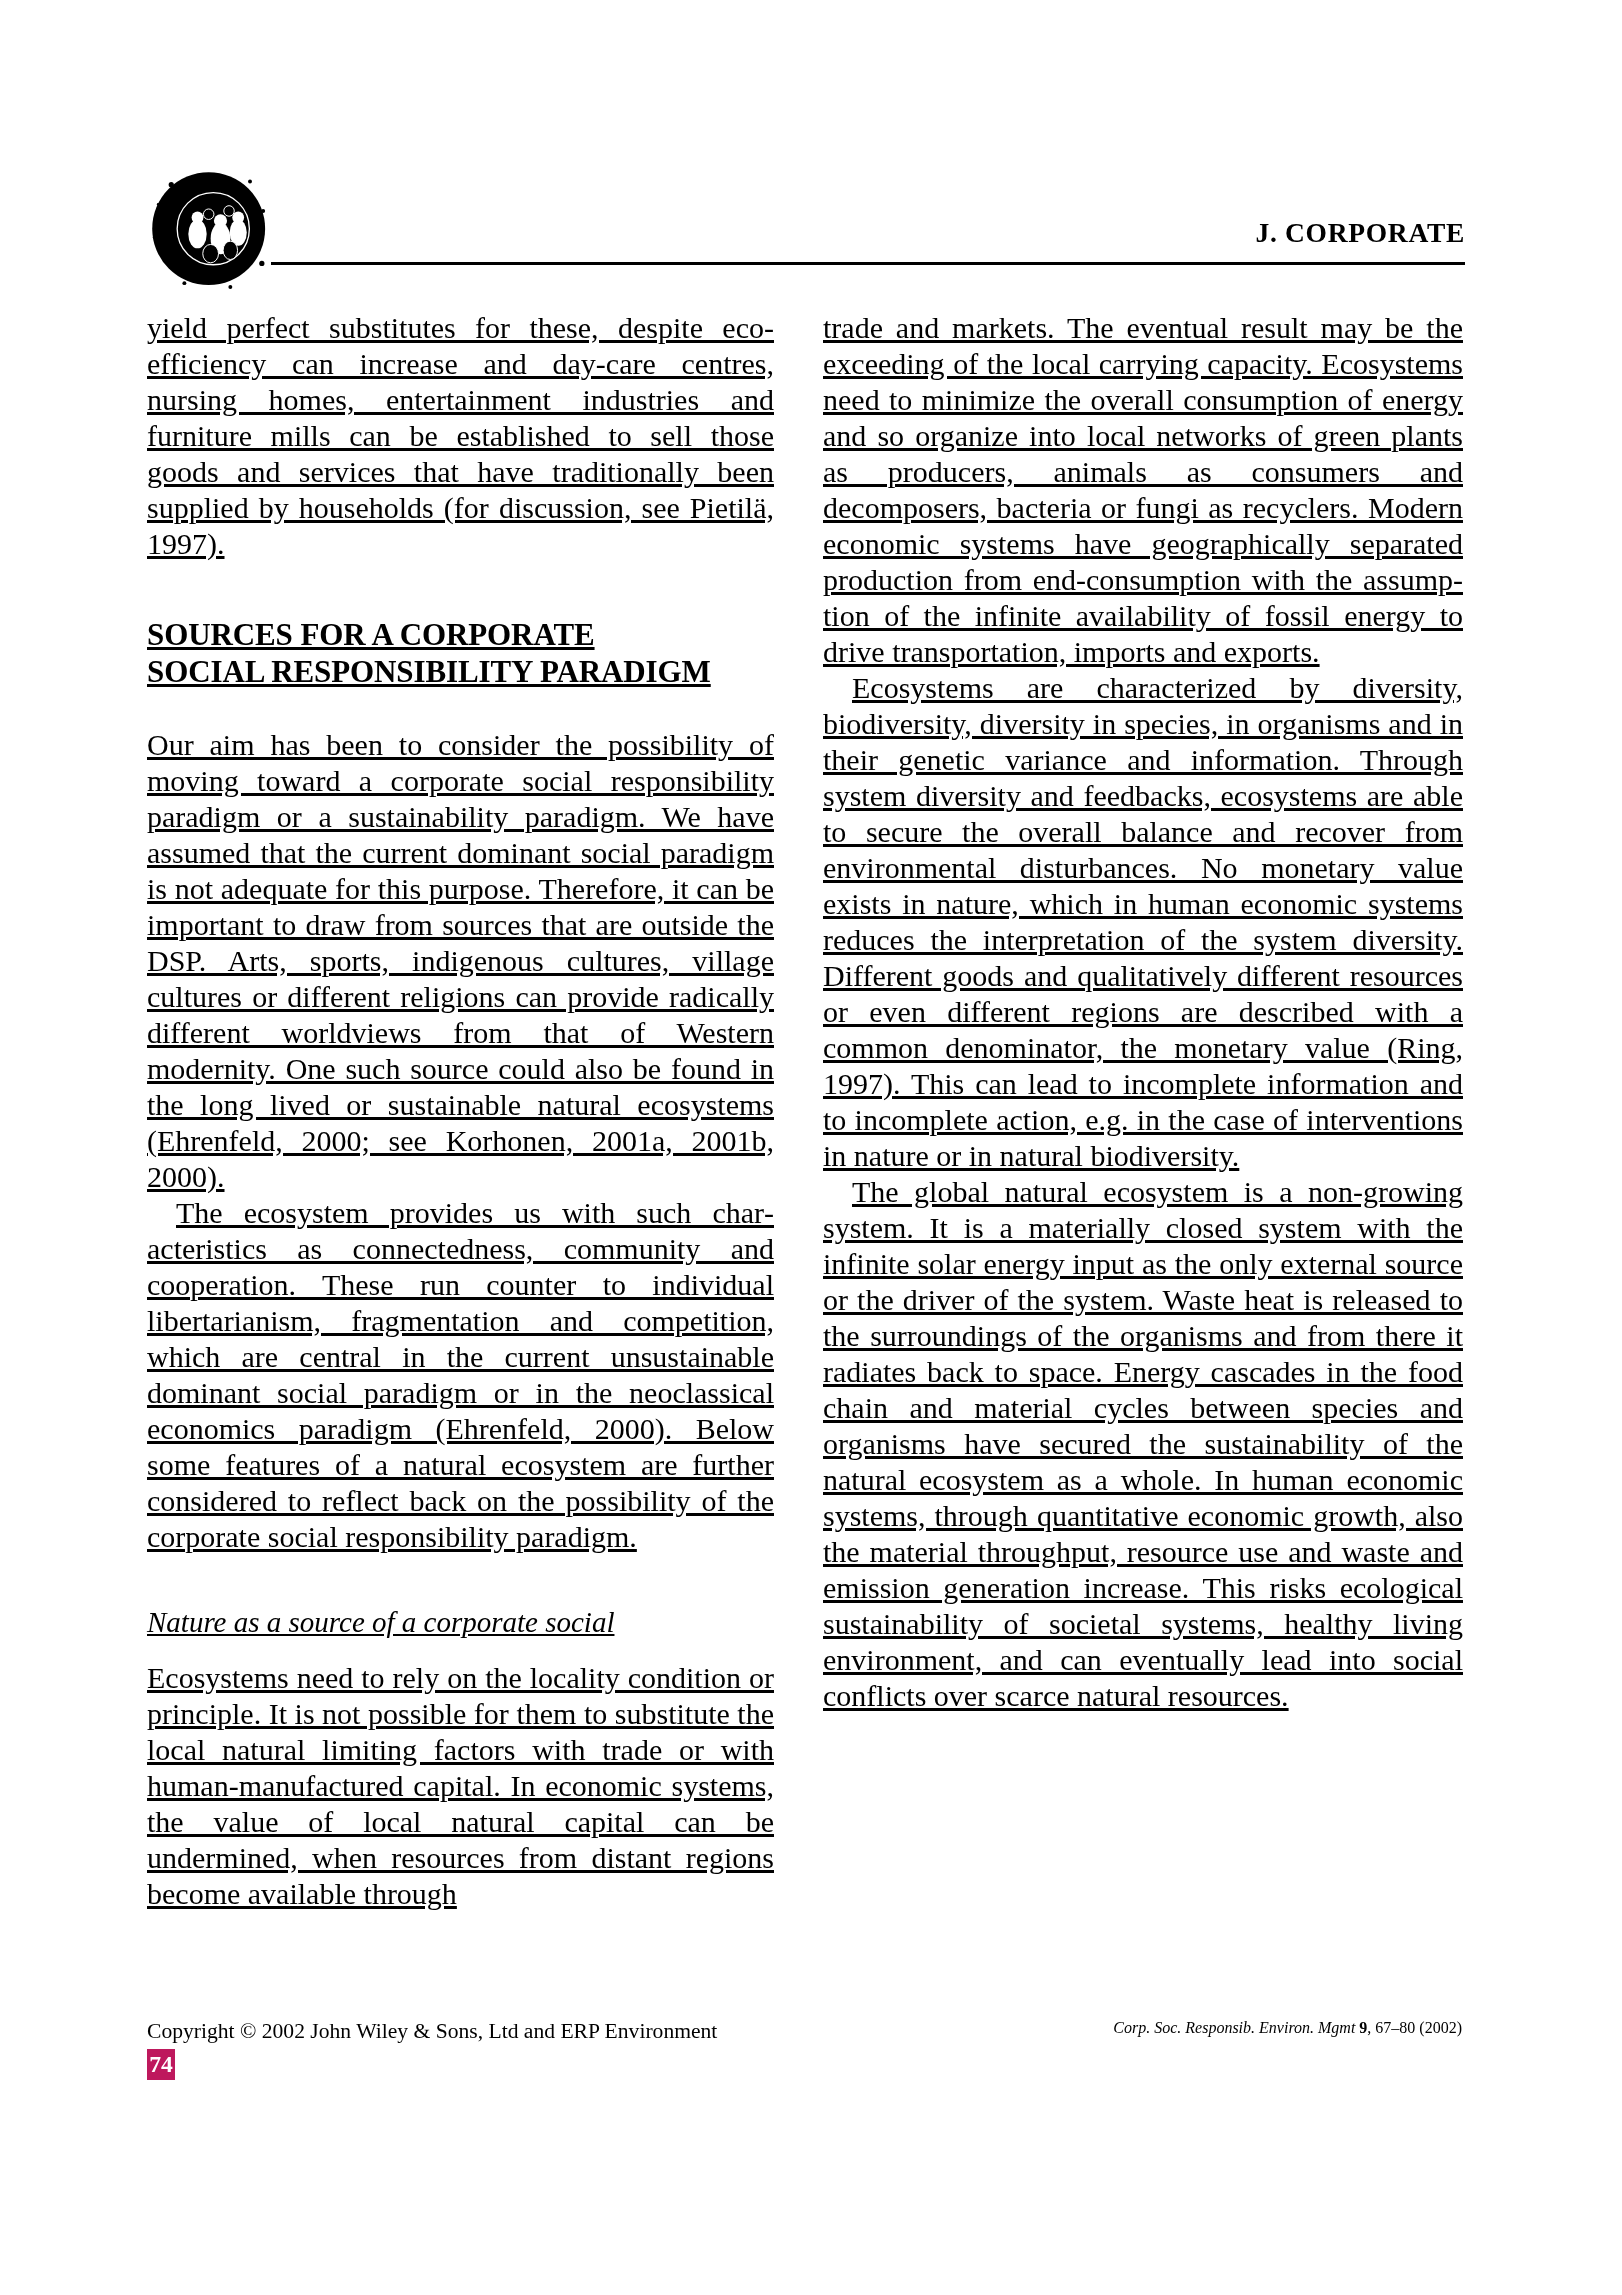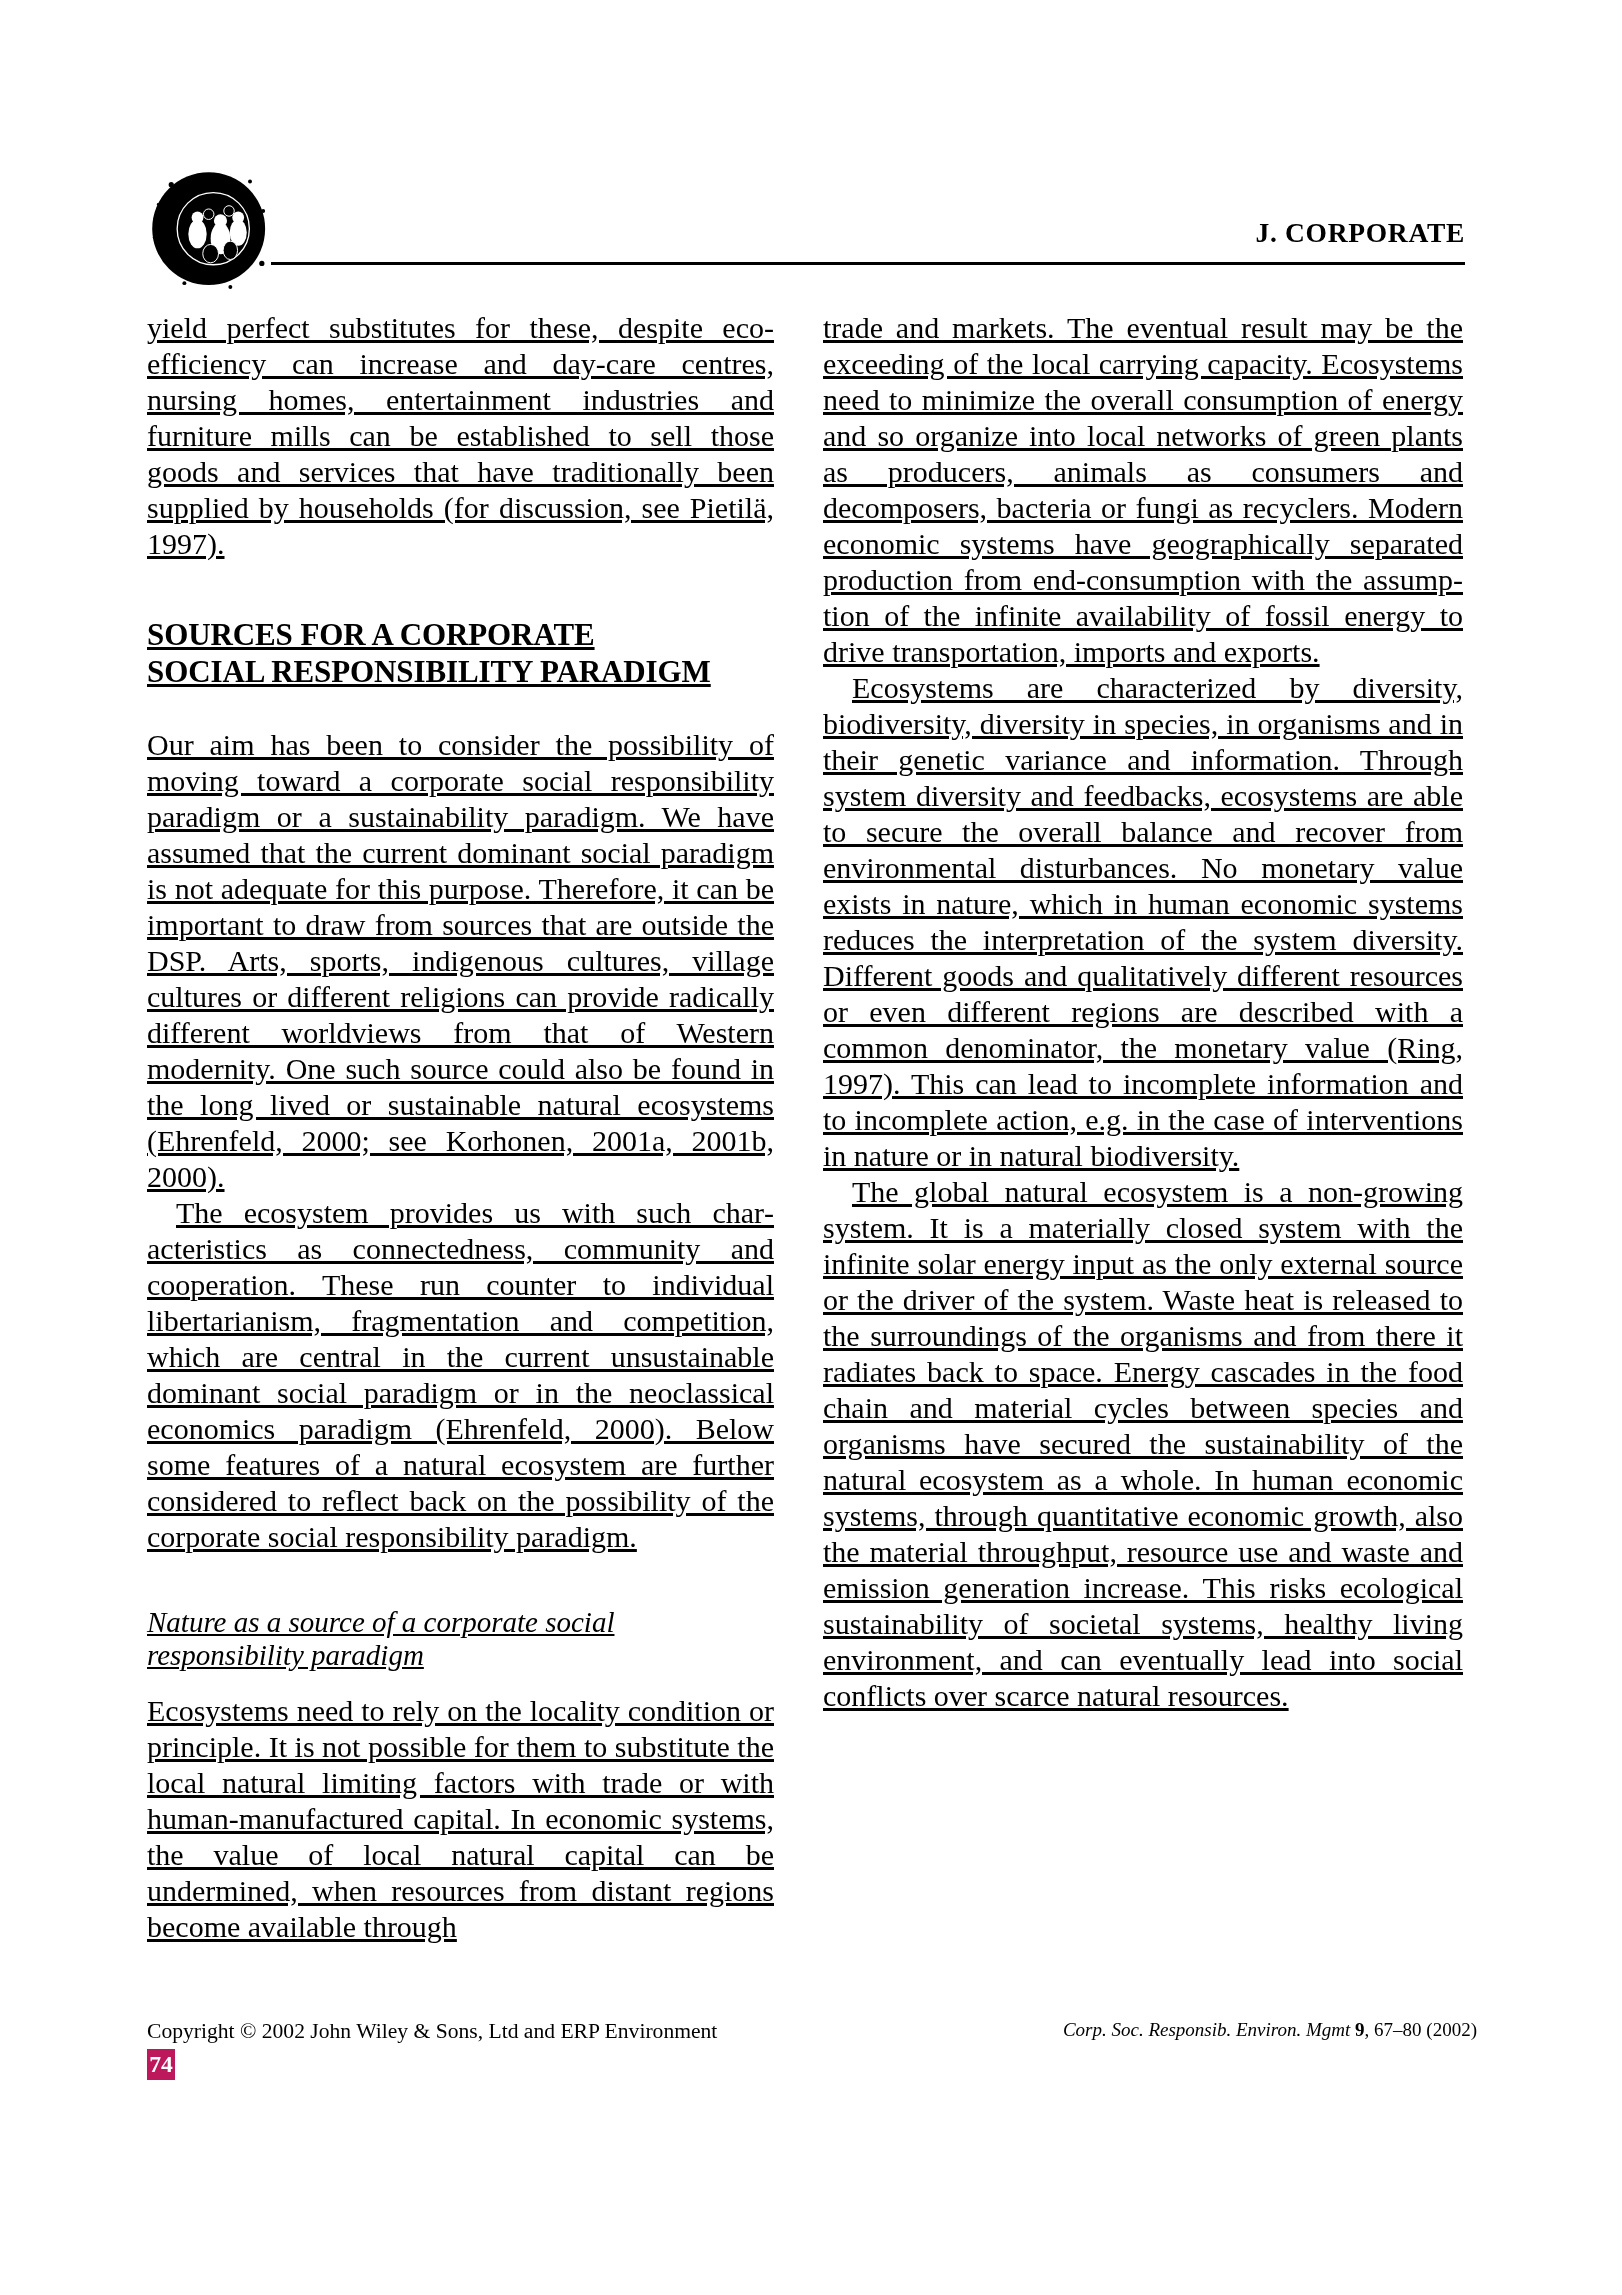--- a/index.html
+++ b/index.html
@@ -33,21 +33,21 @@
       margin: 54px 0 37px 0; text-align: left; letter-spacing: -0.1px;
     }
     .subsection-heading {
       font-style: italic; font-size: 29px; line-height: 33px;
       margin: 51px 0 21px 0; text-align: left;
     }
     .footer-left {
       position: absolute; left: 147px; top: 2019px; font-size: 21.6px;
     }
     .footer-right {
-      position: absolute; right: 145px; top: 2019px; font-size: 19px;
+      position: absolute; right: 160px; top: 2019px; font-size: 16px;
     }
     .footer-right .it { font-style: italic; }
     .footer-right .b { font-weight: bold; }
     .page-number {
       position: absolute; left: 147px; top: 2049px; width: 28px; height: 31px;
       background: #be185d; color: #fff; font-weight: bold; font-size: 23.6px;
       line-height: 31px; text-align: center;
     }
   </style>
 </head>
@@ -89,21 +89,20 @@
 <div class="col col-left">
   <p>yield perfect substitutes for these, despite eco-efficiency can increase and day-care centres, nursing homes, entertainment industries and furniture mills can be established to sell those goods and services that have traditionally been supplied by households (for discussion, see Pietilä, 1997).</p>
   <div class="section-heading">
     <div>SOURCES FOR A CORPORATE</div>
     <div>SOCIAL RESPONSIBILITY PARADIGM</div>
   </div>
   <p>Our aim has been to consider the possibility of moving toward a corporate social responsibil­ity paradigm or a sustainability paradigm. We have assumed that the current dominant social paradigm is not adequate for this purpose. Therefore, it can be important to draw from sources that are outside the DSP. Arts, sports, indigenous cultures, village cultures or differ­ent religions can provide radically different worldviews from that of Western modernity. One such source could also be found in the long lived or sustainable natural ecosystems (Ehrenfeld, 2000; see Korhonen, 2001a, 2001b, 2000).</p>
   <p class="indent">The ecosystem provides us with such char­acteristics as connectedness, community and cooperation. These run counter to individual libertarianism, fragmentation and competition, which are central in the current unsustainable dominant social paradigm or in the neoclas­sical economics paradigm (Ehrenfeld, 2000). Below some features of a natural ecosystem are further considered to reflect back on the possibility of the corporate social responsibility paradigm.</p>
   <div class="subsection-heading">
     <div>Nature as a source of a corporate social</div>
-    <div>responsibility paradigm</div>
   </div>
   <p>Ecosystems need to rely on the locality condi­tion or principle. It is not possible for them to substitute the local natural limiting factors with trade or with human-manufactured capital. In economic systems, the value of local natural capital can be undermined, when resources from distant regions become available through</p>
 </div>
 
 <div class="col col-right">
   <p>trade and markets. The eventual result may be the exceeding of the local carrying capacity. Ecosystems need to minimize the overall con­sumption of energy and so organize into local networks of green plants as producers, animals as consumers and decomposers, bacteria or fungi as recyclers. Modern economic sys­tems have geographically separated produc­tion from end-consumption with the assump­tion of the infinite availability of fossil energy to drive transportation, imports and exports.</p>
   <p class="indent">Ecosystems are characterized by diversity, biodiversity, diversity in species, in organisms and in their genetic variance and informa­tion. Through system diversity and feedbacks, ecosystems are able to secure the overall bal­ance and recover from environmental distur­bances. No monetary value exists in nature, which in human economic systems reduces the interpretation of the system diversity. Differ­ent goods and qualitatively different resources or even different regions are described with a common denominator, the monetary value (Ring, 1997). This can lead to incomplete infor­mation and to incomplete action, e.g. in the case of interventions in nature or in natural biodiversity.</p>
   <p class="indent">The global natural ecosystem is a non-growing system. It is a materially closed sys­tem with the infinite solar energy input as the only external source or the driver of the system. Waste heat is released to the surroundings of the organisms and from there it radiates back to space. Energy cascades in the food chain and material cycles between species and organisms have secured the sustainability of the natural ecosystem as a whole. In human economic sys­tems, through quantitative economic growth, also the material throughput, resource use and waste and emission generation increase. This risks ecological sustainability of societal systems, healthy living environment, and can eventually lead into social conflicts over scarce natural resources.</p>
 </div>
 

